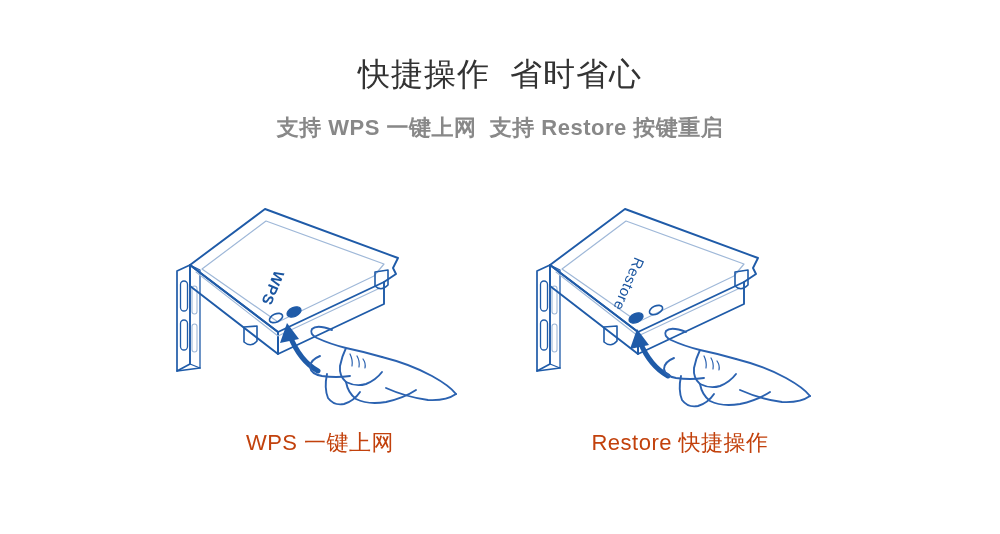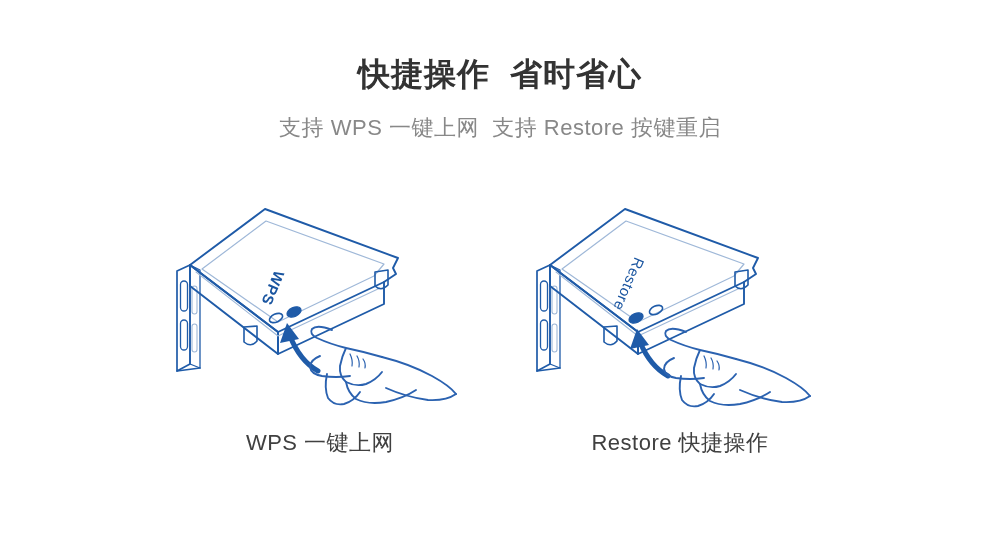--- a/index.html
+++ b/index.html
@@ -28,31 +28,31 @@
     top: 52px;
     left: 0;
     width: 1000px;
     text-align: center;
   }
 
   .page-title {
     font-size: 32px;
     line-height: 44px;
     color: #333333;
-    font-weight: 700;
+    font-weight: 400;
     letter-spacing: 1px;
     margin: 0;
     white-space: pre;
   }
 
   .page-subtitle {
     font-size: 22px;
     line-height: 32px;
     color: #888888;
-    font-weight: 400;
+    font-weight: 700;
     letter-spacing: 0.5px;
     margin: 0;
     margin-top: 16px;
     white-space: pre;
   }
 
   
   .columns {
     position: absolute;
     top: 196px;
@@ -74,21 +74,21 @@
   .illustration {
     width: 320px;
     height: 220px;
     display: block;
   }
 
   .caption {
     margin-top: 12px;
     font-size: 22px;
     line-height: 30px;
-    color: #404040;
+    color: #c2410c;
     font-weight: 400;
     letter-spacing: 0.5px;
     text-align: center;
     white-space: pre;
   }
 </style>
 </head>
 <body>
 
 <div class="page">

